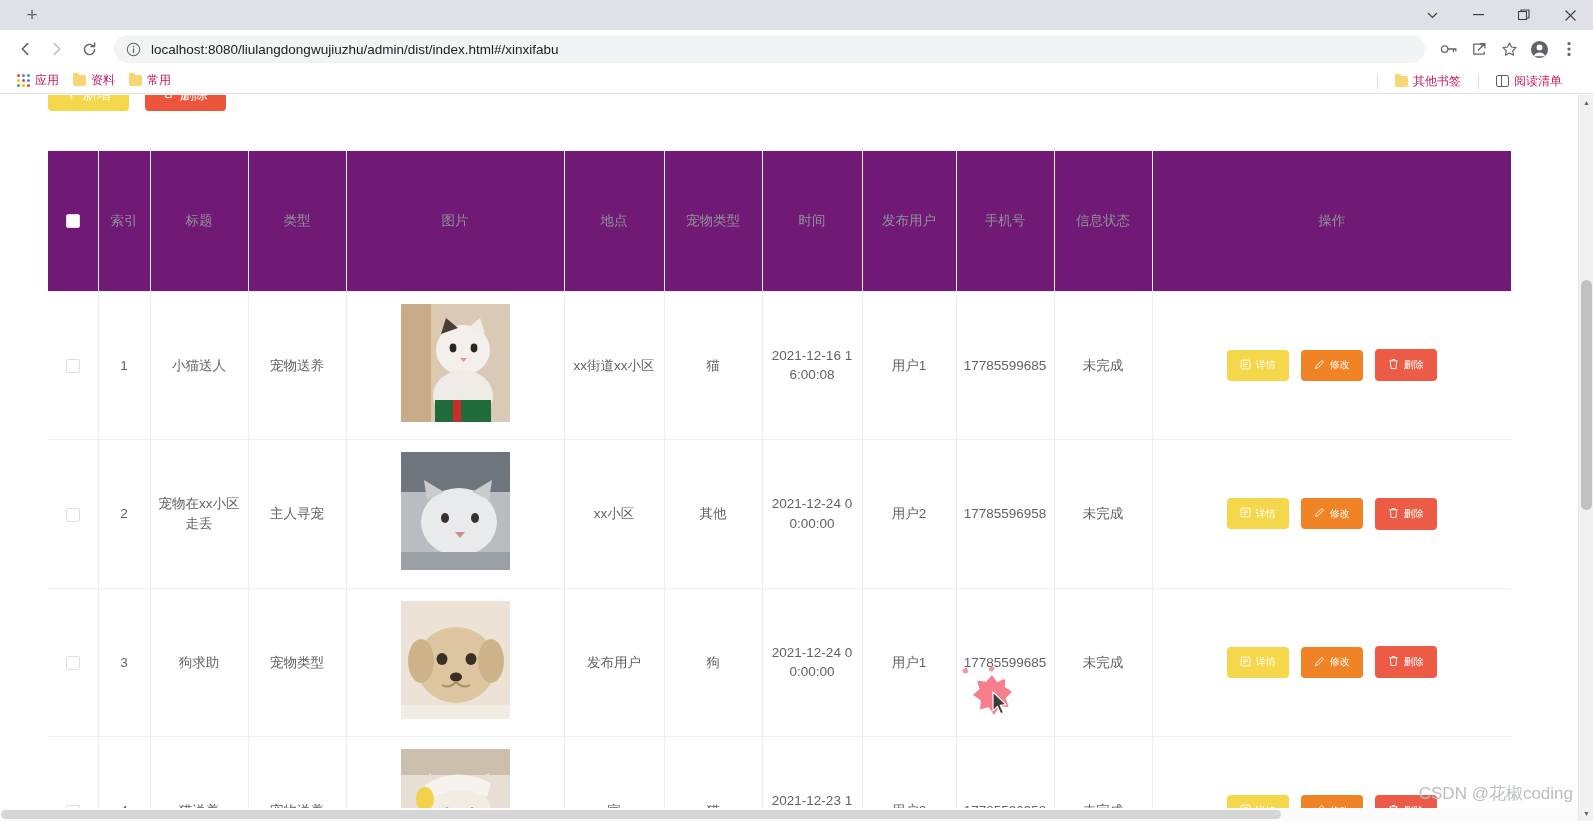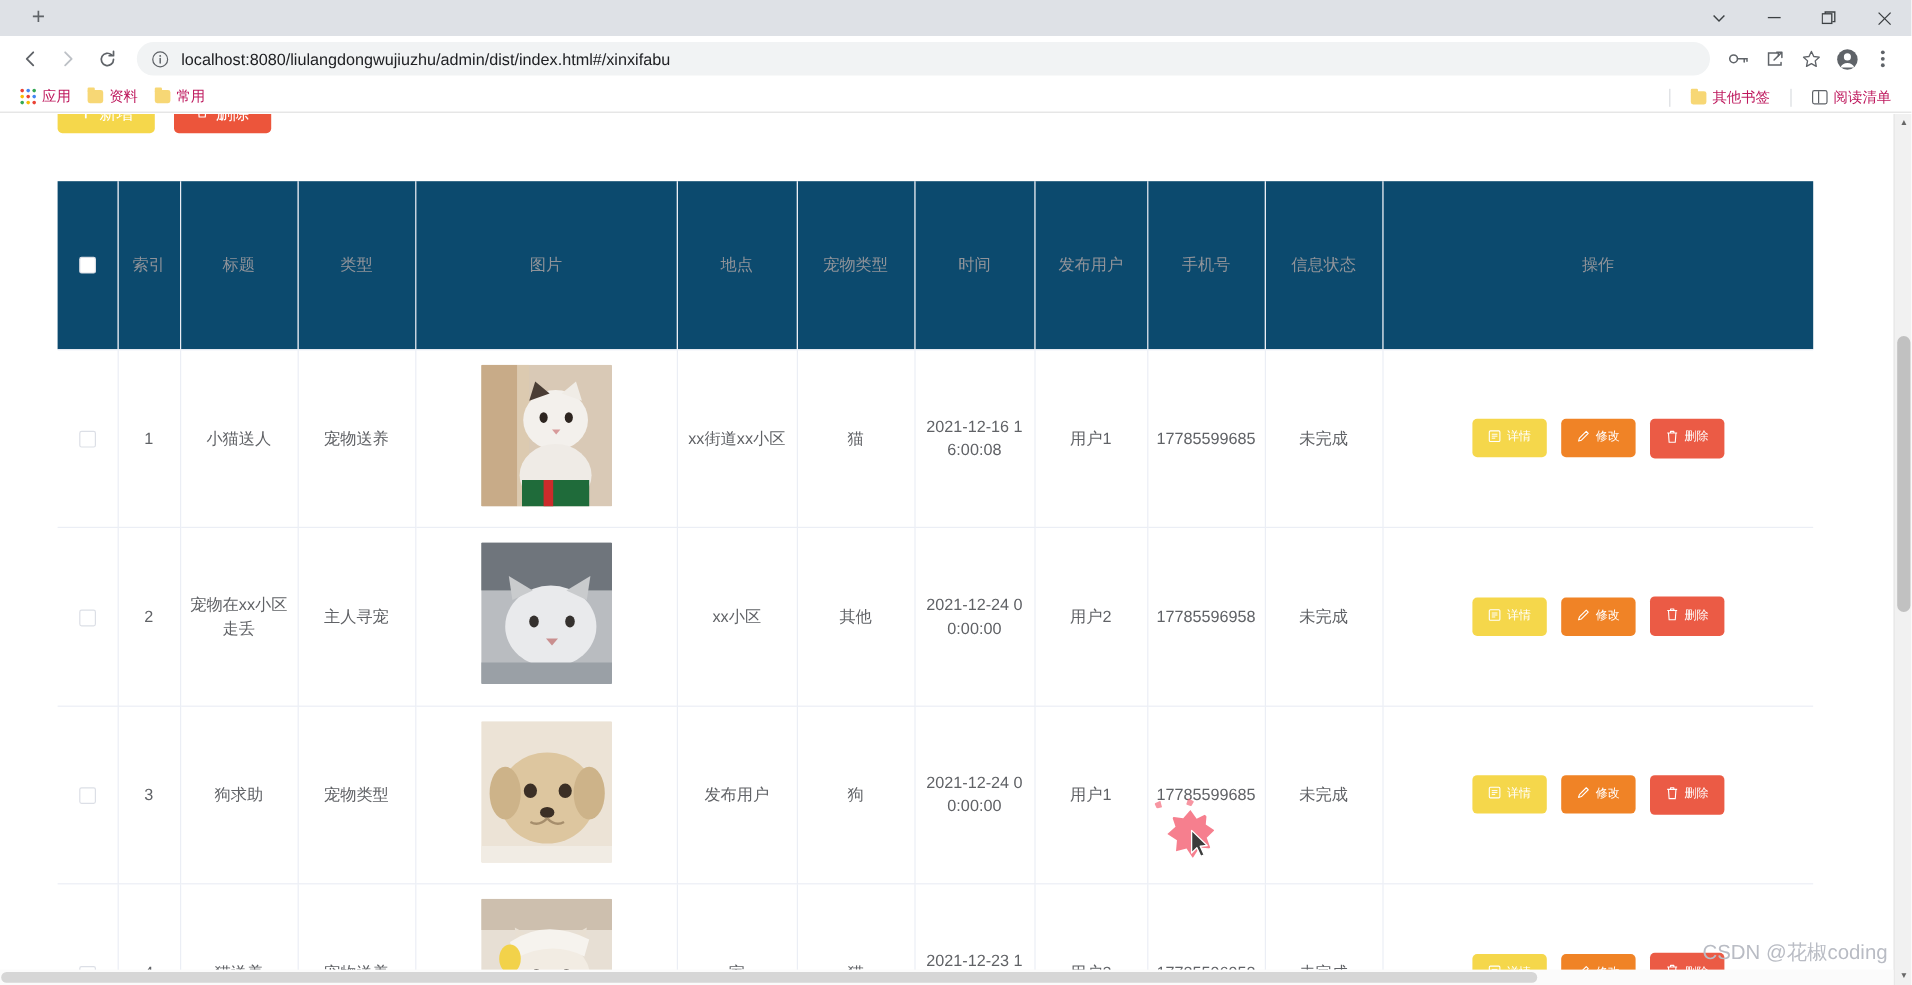--- a/index.html
+++ b/index.html
@@ -159,21 +159,21 @@
   .bm-apps {
     display: grid;
     grid-template-columns: repeat(3, 3px);
     grid-template-rows: repeat(3, 3px);
     gap: 2px;
     flex: 0 0 auto;
   }
   .bm-apps i { display:block; width:3px; height:3px; border-radius:50%; }
   .bm-right {
     position: absolute;
-    right: 10px; top: 0; height: 26px;
+    right: 24px; top: 0; height: 26px;
     display: flex; align-items: center; gap: 4px;
   }
   .bm-sep { width:1px; height:15px; background:#dadce0; margin: 0 6px; }
   .bm-readlist-icon {
     width: 13px; height: 12px;
     border: 1.4px solid #5f6368;
     border-radius: 2px;
     position: relative;
     flex: 0 0 13px;
   }
@@ -232,21 +232,21 @@
     table-layout: fixed;
   }
   table.data th {
     font-weight: normal;
     font-size: 13.5px;
     color: #909399;
     padding: 16px 4px;
     border-bottom: 1px solid #ebeef5;
     border-right: 1px solid #ebeef5;
     text-align: center;
-    background: #0c4a6e;
+    background: #701a75;
     vertical-align: middle;
   }
   table.data th:last-child { border-right: none; }
   table.data td {
     font-size: 13.5px;
     color: #606266;
     padding: 12px 6px;
     border-bottom: 1px solid #ebeef5;
     border-right: 1px solid #ebeef5;
     text-align: center;

